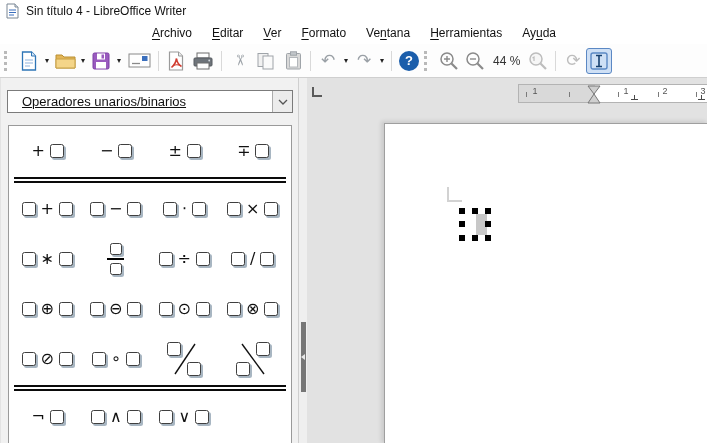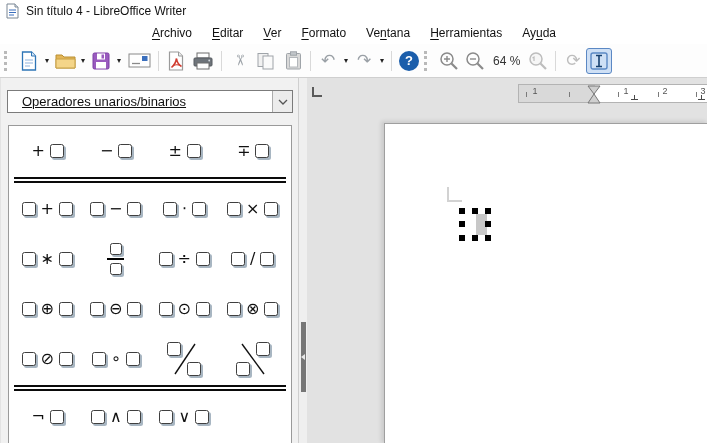--- a/index.html
+++ b/index.html
@@ -202,21 +202,21 @@
     </div>
 
     <div class="tbtn">
       <svg width="20" height="20" viewBox="0 0 20 20">
         <circle cx="8" cy="8" r="6" fill="#fdfdfd" stroke="#8a8a8a" stroke-width="1.5"></circle>
         <path d="M5 8 h6" stroke="#8a8a8a" stroke-width="1.4"></path>
         <path d="M12.5 12.5 L18 18" stroke="#8a8a8a" stroke-width="2.2"></path>
       </svg>
     </div>
 
-    <span class="zoomlabel">64 %</span>
+    <span class="zoomlabel">44 %</span>
 
     <div class="tbtn">
       <svg width="20" height="20" viewBox="0 0 20 20">
         <circle cx="8" cy="8" r="6" fill="#f6f6f6" stroke="#bdbdbd" stroke-width="1.5"></circle>
         <path d="M12.5 12.5 L18 18" stroke="#bdbdbd" stroke-width="2.2"></path>
         <path d="M6 10 v-4 l-1.5 1" stroke="#bdbdbd" stroke-width="1.2" fill="none"></path>
       </svg>
     </div>
 
     <div class="tsep"></div>

